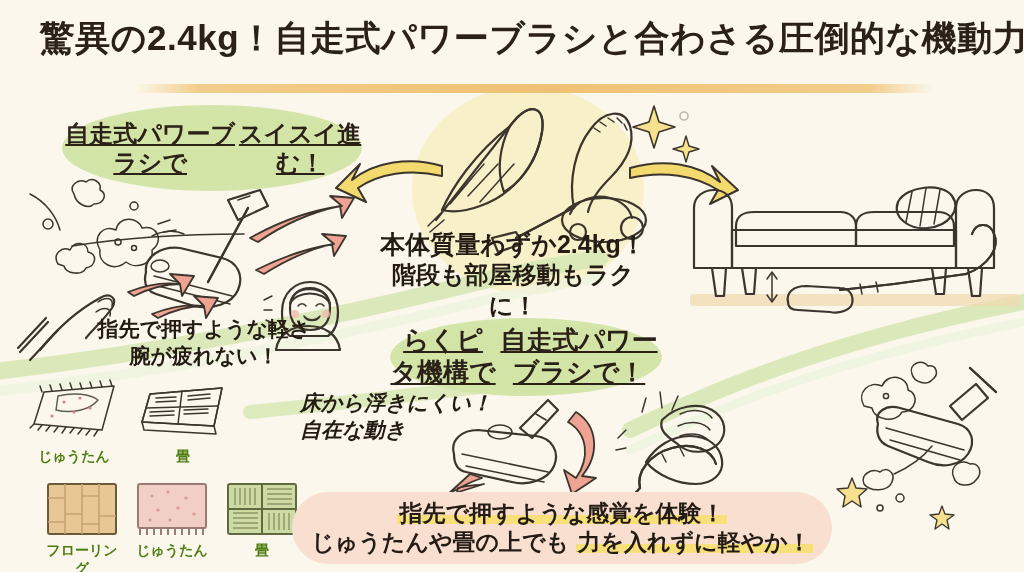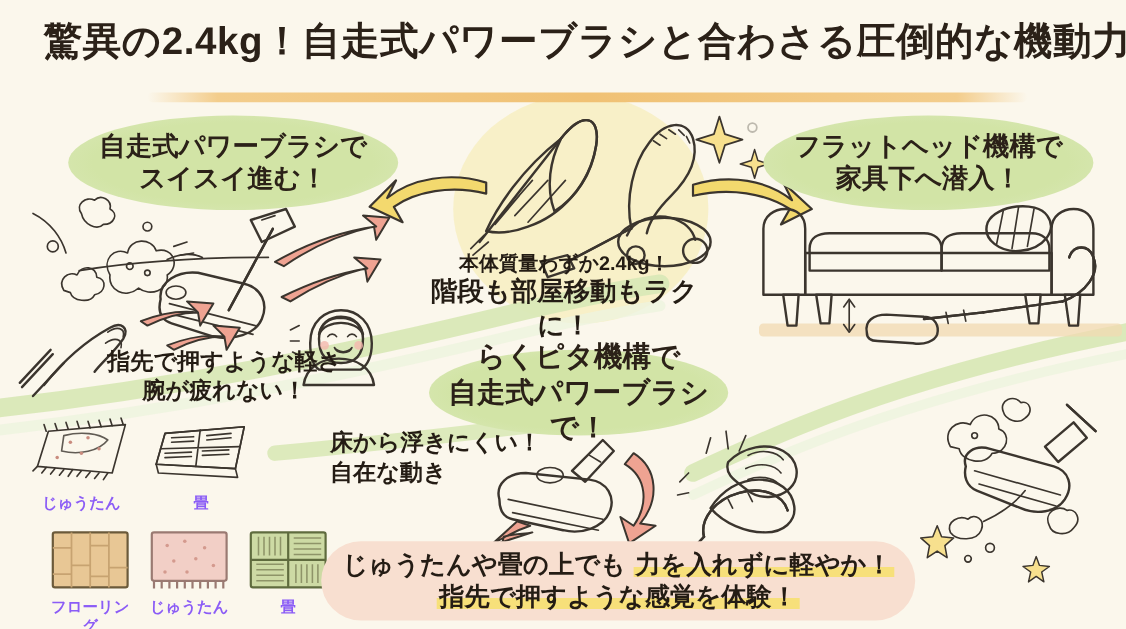--- a/index.html
+++ b/index.html
@@ -23,41 +23,42 @@
   #title-underline{
     position:absolute;left:50%;transform:translateX(-50%);
     top:66px;width:800px;height:9px;border-radius:6px;
     background:linear-gradient(90deg,rgba(243,206,140,0) 0%,#f3cd8c 8%,#f0c174 50%,#f3cd8c 92%,rgba(243,206,140,0) 100%);
   }
 
   
   .bubble{
     background:#d3e3a8;border-radius:50%/50%;
     color:#2b2118;font-weight:bold;line-height:1.22;
-    display:flex;align-items:center;justify-content:center;flex-direction:column;
+    display:flex;align-items:center;justify-content:center;flex-direction:row;
     text-align:center;
+    text-decoration:underline;
   }
   #bubble-left{left:62px;top:105px;width:300px;height:86px;font-size:24px;
     background:radial-gradient(ellipse at 50% 50%,#d2e4a6 60%,#dbe9bb 100%);}
   #bubble-right{left:694px;top:105px;width:300px;height:86px;font-size:24px;
     background:radial-gradient(ellipse at 50% 50%,#d2e4a6 60%,#dbe9bb 100%);}
   #bubble-mid{left:390px;top:318px;width:272px;height:78px;font-size:26px;
     background:radial-gradient(ellipse at 50% 50%,#d2e4a6 60%,#dbe9bb 100%);}
 
   
   .caption{color:#241c14;font-weight:bold;line-height:1.28;text-align:center;}
   #cap-center{left:368px;top:228px;width:290px;}
-  #cap-center .l1{font-size:18px;}
+  #cap-center .l1{font-size:25px;}
   #cap-center .l2{font-size:24px;}
   #cap-left{left:88px;top:316px;width:232px;font-size:21px;}
-  #cap-mid{left:300px;top:390px;width:208px;font-size:21px;text-align:left;}
+  #cap-mid{left:300px;top:390px;width:208px;font-size:21px;text-align:left;font-style:italic;}
   #cap-right{left:762px;top:320px;width:218px;font-size:21px;}
 
   
-  .swatch-label{font-size:14px;font-weight:bold;color:#8b5cf6;text-align:center;}
+  .swatch-label{font-size:14px;font-weight:bold;color:#4d7c0f;text-align:center;}
 
   
   #banner{
     left:292px;top:492px;width:540px;height:72px;border-radius:36px;
     background:#f8dfd0;display:flex;flex-direction:column;
     align-items:center;justify-content:center;
   }
   #banner .row{font-size:23px;font-weight:bold;color:#241c14;line-height:1.28;white-space:nowrap;}
   .hl{
     background:linear-gradient(transparent 58%, #f7e07a 58%, #f7e07a 94%, transparent 94%);
@@ -133,24 +134,20 @@
     <path d="M26 4 L31 20 L47 25 L31 30 L26 46 L21 30 L5 25 L21 20 Z" fill="#f7e08e" stroke="#3b352e" stroke-width="1.6" stroke-linejoin="round"></path>
     <path d="M58 34 L61 44 L71 47 L61 50 L58 60 L55 50 L45 47 L55 44 Z" fill="#f7e08e" stroke="#3b352e" stroke-width="1.4" stroke-linejoin="round"></path>
     <circle cx="56" cy="14" r="4" fill="none" stroke="#bdb9ae" stroke-width="1.6"></circle>
   </svg>
 
   <div class="abs bubble" id="bubble-left">
     <span>自走式パワーブラシで</span>
     <span>スイスイ進む！</span>
   </div>
 
-  <div class="abs bubble" id="bubble-right">
-    <span>フラットヘッド機構で</span>
-    <span>家具下へ潜入！</span>
-  </div>
 
   <div class="abs bubble" id="bubble-mid">
     <span>らくピタ機構で</span>
     <span>自走式パワーブラシで！</span>
   </div>
 
   <svg class="abs" style="left:12px;top:172px;" width="340" height="180">
 
     <g>
       <path class="ink-thin" d="M88 78 C 80 64 92 52 104 58 C 106 44 126 44 130 56 C 146 52 152 70 140 78 C 142 92 124 98 114 90 C 102 100 86 92 88 78 Z" fill="#efe9dc"></path>
@@ -375,20 +372,20 @@
         <path d="M41 7 L66 7 M41 12 L66 12 M41 17 L66 17 M41 22 L66 22" stroke="#8e9468" stroke-width="1.4" fill="none"></path>
         <path d="M7 31 L32 31 M7 36 L32 36 M7 41 L32 41 M7 46 L32 46" stroke="#8e9468" stroke-width="1.4" fill="none"></path>
         <path d="M43 31 L43 48 M48 31 L48 48 M53 31 L53 48 M58 31 L58 48 M63 31 L63 48" stroke="#8e9468" stroke-width="1.4" fill="none"></path>
       </svg>
       <div class="swatch-label">畳</div>
     </div>
   </div>
 
   <div class="abs" id="banner">
     <div class="row">
+      <span class="hl">指先で押すような感覚を体験！</span>
+    </div>
+    <div class="row">
       <span>じゅうたんや畳の上でも </span><span class="hl">力を入れずに軽やか！</span>
     </div>
-    <div class="row">
-      <span class="hl">指先で押すような感覚を体験！</span>
-    </div>
   </div>
 
 </div>
 
 </body></html>

